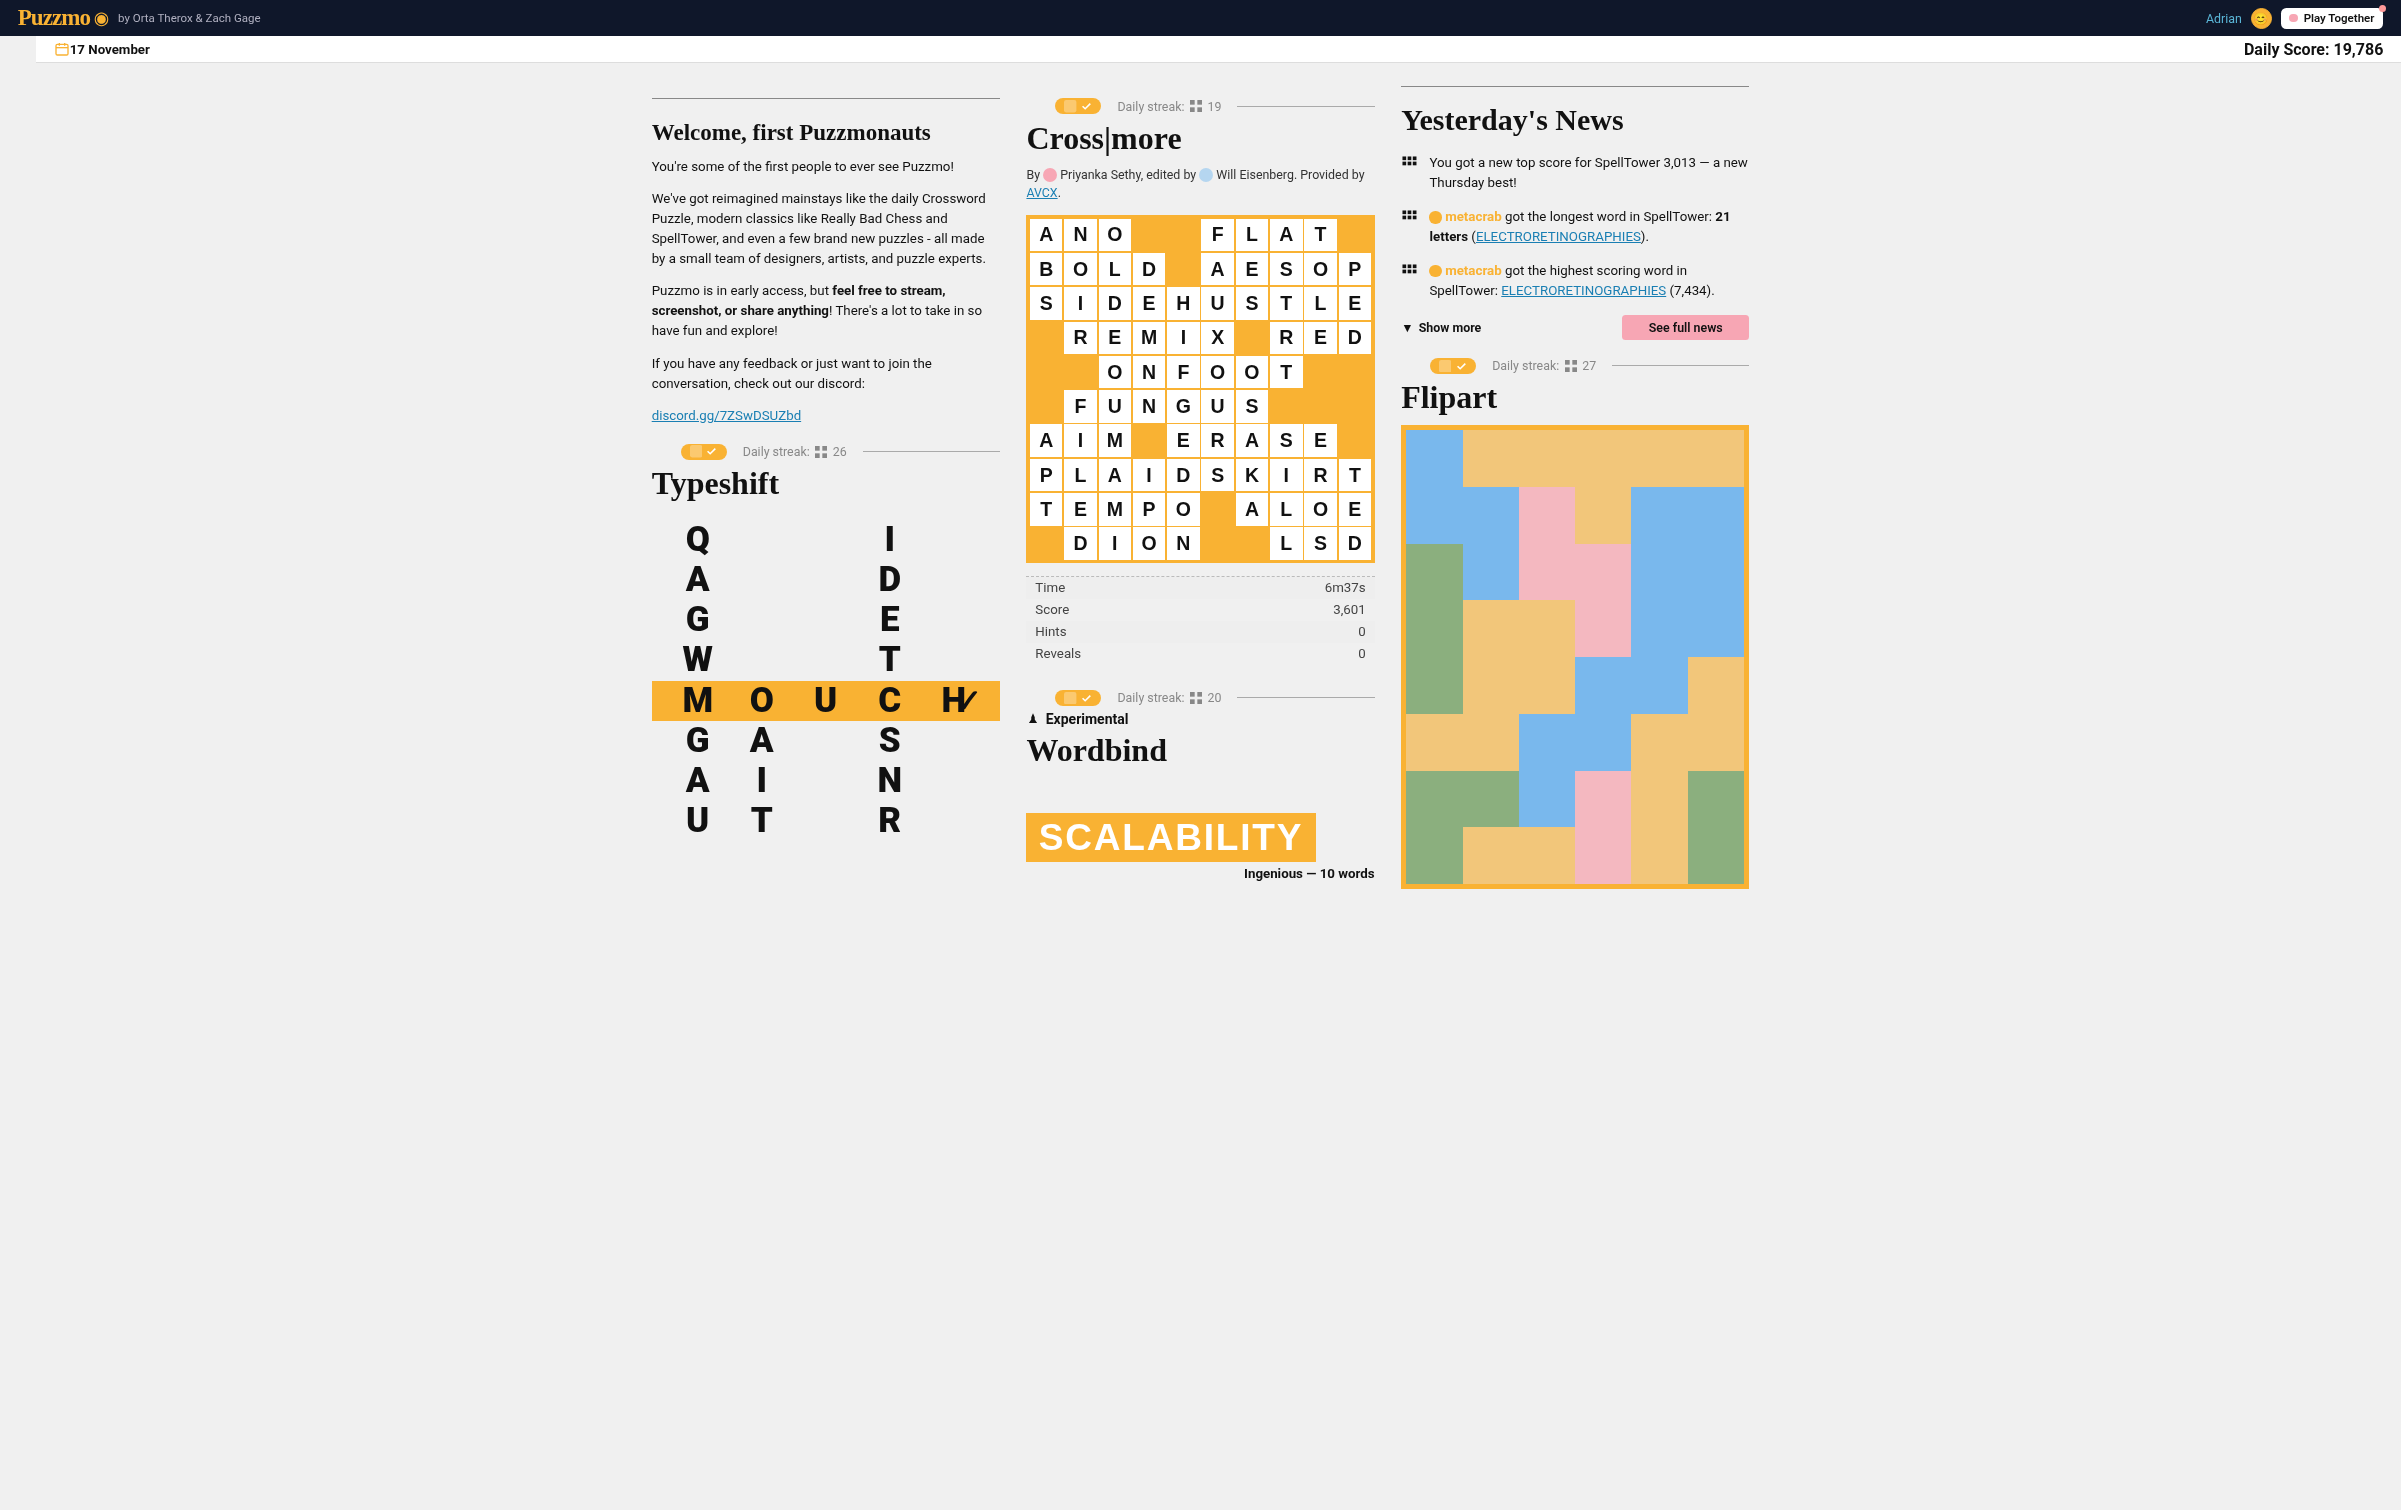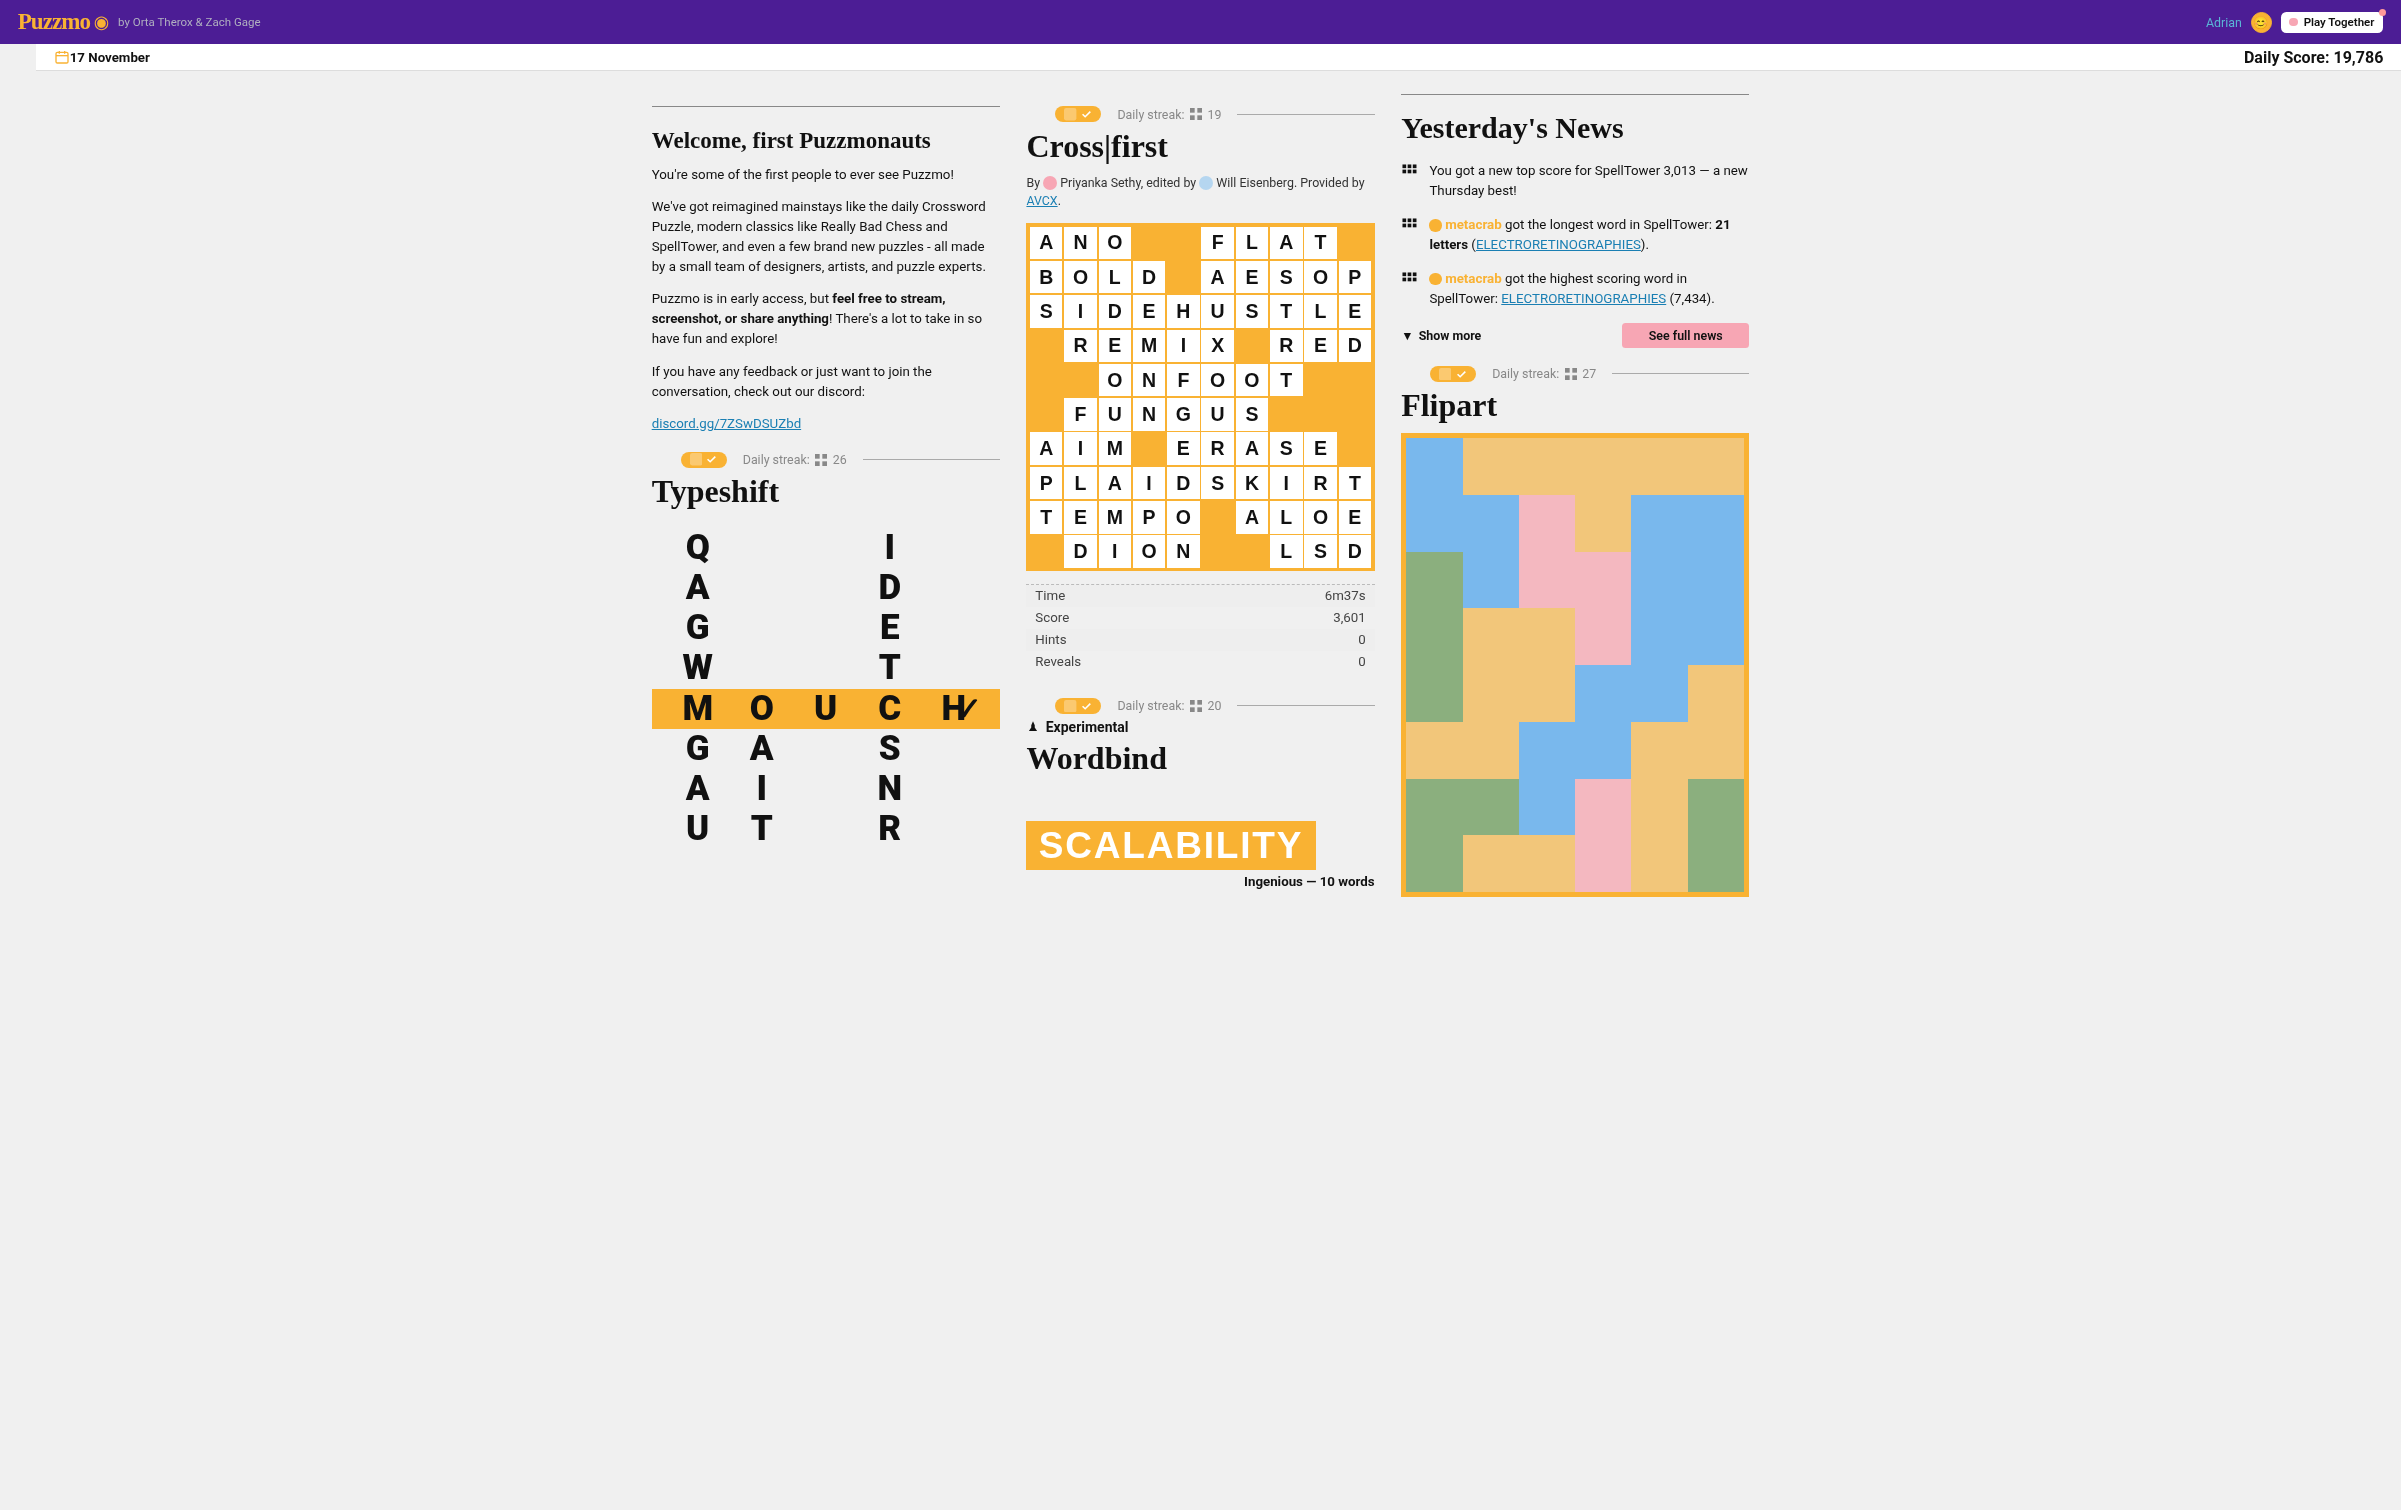--- a/index.html
+++ b/index.html
@@ -1,18 +1,18 @@
 <!DOCTYPE html>
 <html style="font-size:14px"><head>
 <meta charset="utf-8">
 <style>
 * { margin: 0; padding: 0; box-sizing: border-box; }
 body { font-family: -apple-system, BlinkMacSystemFont, "Segoe UI", Roboto, sans-serif; background: #f0f0f0; color: #111; }
 
-.topbar { background: #4c1d95; color: #fff; display: flex; align-items: center; padding: 0 17.7px; height: 44px; }
+.topbar { background: #0f172a; color: #fff; display: flex; align-items: center; padding: 0 17.7px; height: 36px; }
 .logo { display: flex; align-items: center; gap: 3.5px; }
 .logo-text { font-family: Georgia, serif; font-weight: 900; font-size: 23px; color: #f9b233; letter-spacing: -0.9px; }
 .byline { font-size: 11.5px; color: #b0b0c0; margin-left: 8.9px; }
 .topbar-right { margin-left: auto; display: flex; align-items: center; gap: 8.9px; }
 .user-name { color: #5ab5d6; font-size: 12.4px; }
 .avatar-small { width: 21px; height: 21px; border-radius: 50%; background: #f9b233; border: 1.8px solid #f9b233; display: inline-flex; align-items: center; justify-content: center; }
 .play-btn { background: #fff; border-radius: 5.3px; padding: 3.5px 8.9px; font-size: 11.5px; font-weight: 600; color: #111; position: relative; display: inline-flex; align-items: center; gap: 5.3px; cursor: pointer; }
 .play-dot { width: 8.9px; height: 8.9px; border-radius: 50%; background: #f7a6b4; }
 .notif-dot { width: 7px; height: 7px; background: #f99; border-radius: 50%; position: absolute; top: -2.7px; right: -2.7px; }
 
@@ -224,21 +224,21 @@
         <svg class="grid-icon" viewBox="0 0 24 24">
             <rect x="3" y="3" width="7" height="7" fill="#888"></rect>
             <rect x="14" y="3" width="7" height="7" fill="#888"></rect>
             <rect x="3" y="14" width="7" height="7" fill="#888"></rect>
             <rect x="14" y="14" width="7" height="7" fill="#888"></rect>
           </svg>
         <span>19</span>
       </span>
       <span class="streak-line"></span>
     </div>
-    <h2 class="game-title">Cross|first</h2>
+    <h2 class="game-title">Cross|more</h2>
     <div class="cw-byline">
       <span>By </span><span class="mini-avatar"></span> <span>Priyanka Sethy</span><span>, edited by </span><span class="mini-avatar" style="background:#b5d6f0;"></span> <span>Will Eisenberg</span><span>. Provided by </span><a class="link">AVCX</a><span>.</span>
     </div>
 
     <div class="crossword-grid" id="crossword-grid">
         <div class="cw-cell">A</div>
         <div class="cw-cell">N</div>
         <div class="cw-cell">O</div>
         <div class="cw-cell blk"></div>
         <div class="cw-cell blk"></div>

